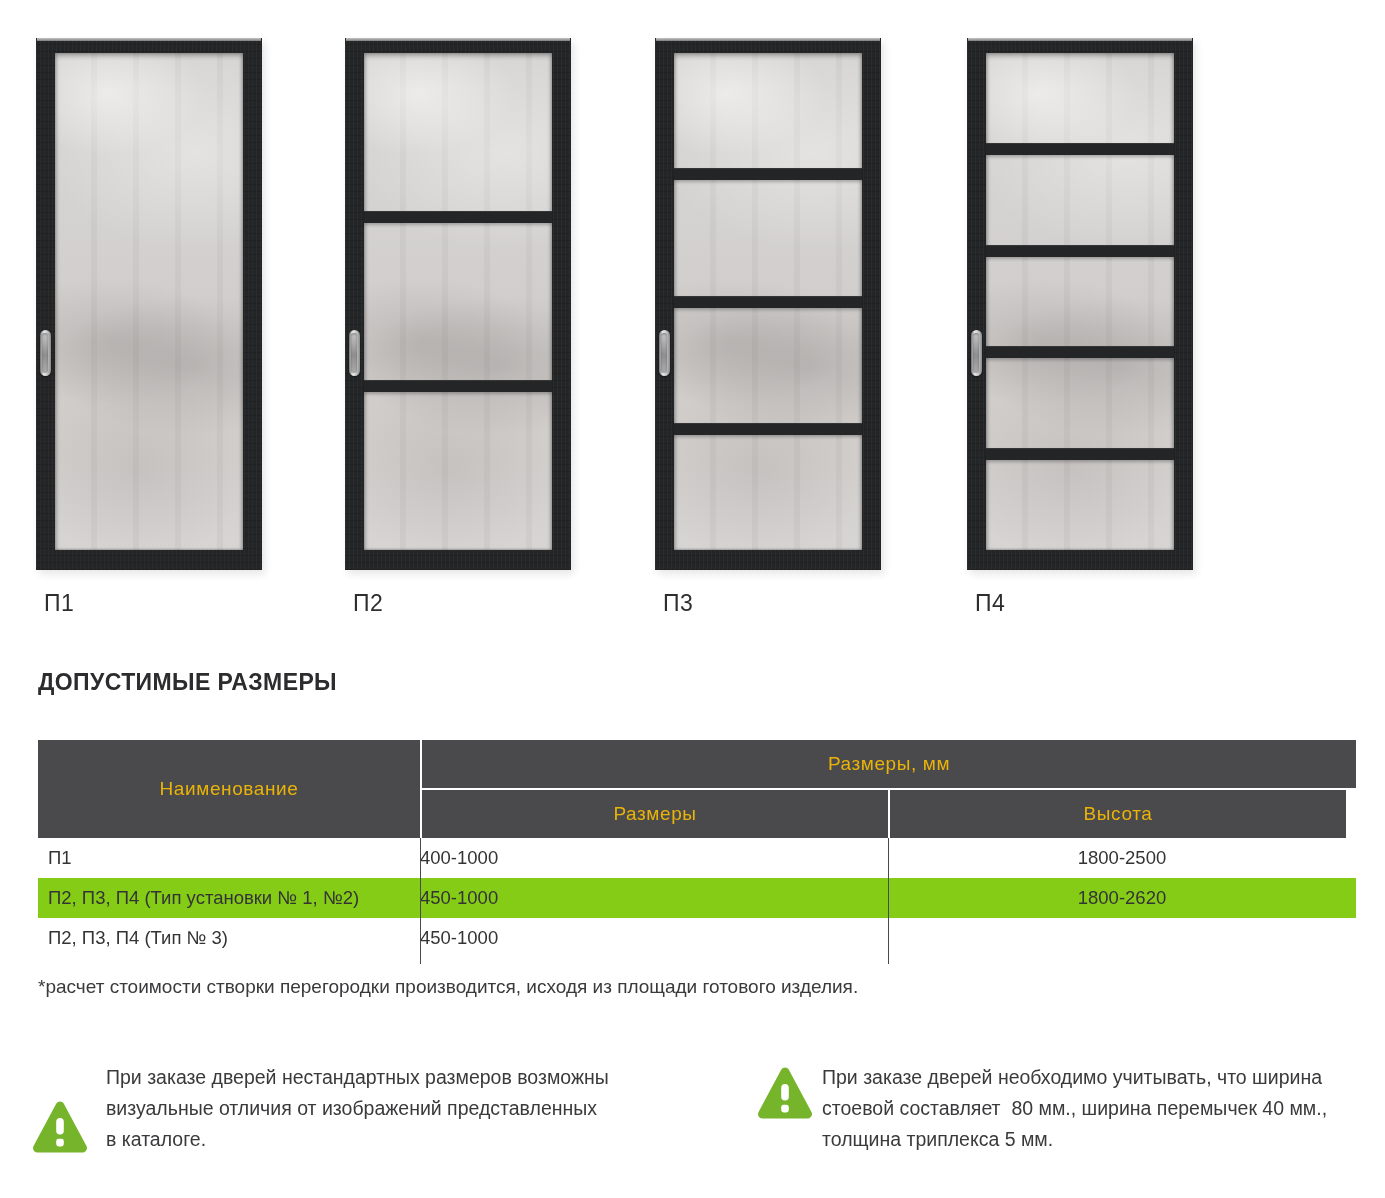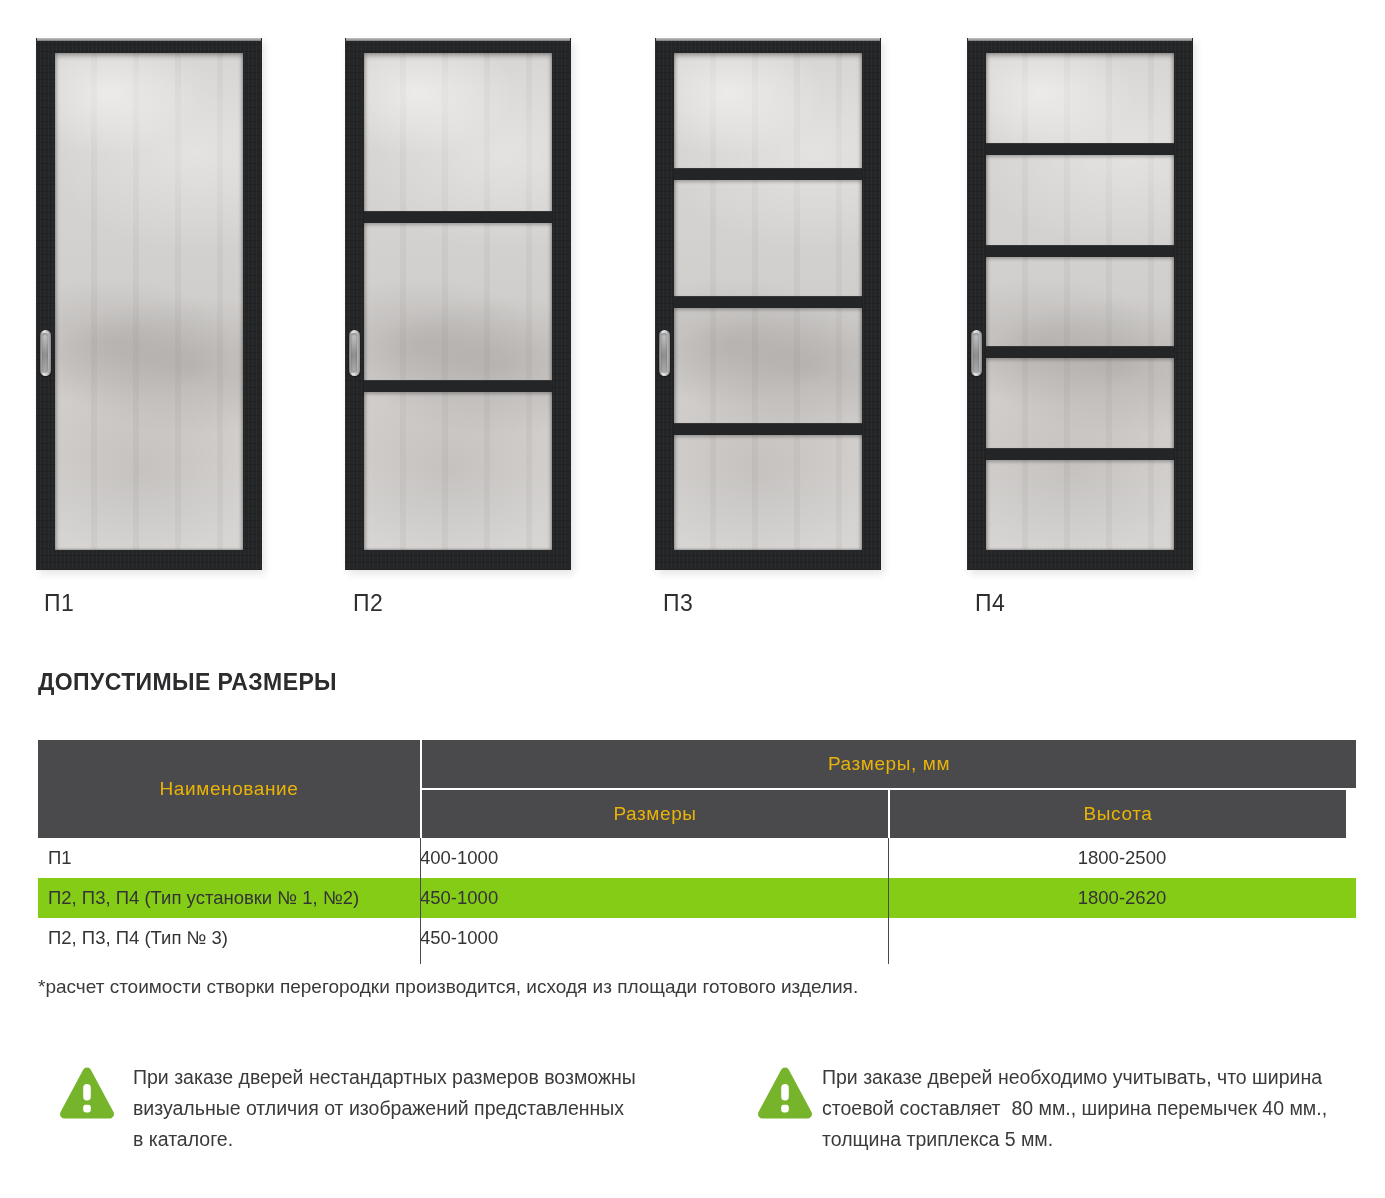--- a/index.html
+++ b/index.html
@@ -57,21 +57,21 @@
   .r2{top:178px;background:#ffffff;}
   .td-name{width:372px;padding-left:10px;}
   .td-w{width:468px;}
   .td-h{width:468px;text-align:center;}
   .col-line{position:absolute;top:98px;height:126px;width:1px;background:#4a4a4c;}
   .cl-1{left:382px;} .cl-2{left:850px;}
 
   
   .footnote{position:absolute;left:38px;top:976px;font-size:19px;color:#3a3a3c;}
   .warning{position:absolute;top:1062px;display:flex;align-items:flex-start;}
-  .w1{left:60px;} .w2{left:758px;justify-content:center;}
+  .w1{left:33px;align-items:flex-end;} .w2{left:758px;justify-content:center;}
   .warning svg{flex:0 0 auto;margin-top:3px;}
   .warning-text{font-size:19.5px;line-height:31px;color:#3a3a3c;white-space:pre-wrap;}
   .w1 .warning-text{margin-left:19px;}
   .w2 .warning-text{margin-left:10px;}
 </style>
 </head>
 <body>
 
 <div class="doors-row">
     <div class="door" style="left: 36px;">

